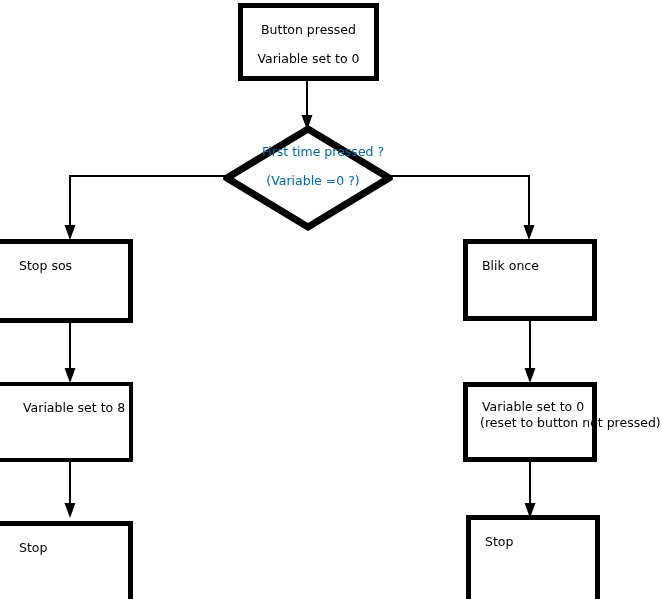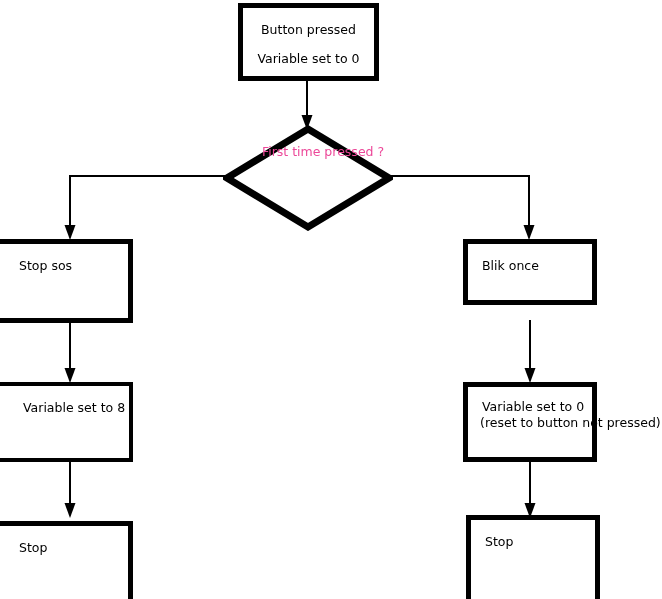--- a/index.html
+++ b/index.html
@@ -42,21 +42,21 @@
   .decision {
     position: absolute;
   }
   .decision svg {
     display: block;
   }
   .decision-label {
     position: absolute;
     white-space: nowrap;
     font-size: 12.5px;
-    color: #ec4899;
+    color: #0369a1;
     line-height: 1;
     text-align: center;
   }
   .edge {
     position: absolute;
   }
   .edge svg {
     display: block;
     overflow: visible;
   }
@@ -119,26 +119,27 @@
     <div class="node-text line1 centered">Button pressed</div>
     <div class="node-text line2 centered">Variable set to 0</div>
   </div>
 
   <div class="decision" style="left:223px; top:125px; width:170px; height:106px;">
     <svg width="170" height="106" viewBox="0 0 170 106">
       <polygon points="85,4 166,53 85,102 4,53" fill="#ffffff" stroke="#000000" stroke-width="7"></polygon>
     </svg>
   </div>
   <div class="decision-label" style="left:223px; top:146px; width:200px;">First time pressed ?</div>
+  <div class="decision-label" style="left:223px; top:175px; width:180px;">(Variable =0 ?)</div>
 
   <div class="node" style="left:-5px; top:239px; width:138px; height:84px;">
     <div class="node-text line1" style="left:19px;">Stop sos</div>
   </div>
 
-  <div class="node" style="left:463px; top:239px; width:134px; height:66px;">
+  <div class="node" style="left:463px; top:239px; width:134px; height:82px;">
     <div class="node-text line1">Blik once</div>
   </div>
 
   <div class="node thin" style="left:-5px; top:382px; width:138px; height:80px;">
     <div class="node-text line1" style="left:24px;">Variable set to 8</div>
   </div>
 
   <div class="node" style="left:463px; top:382px; width:134px; height:80px;">
     <div class="node-text line1" style="top:14px;">Variable set to 0</div>
     <div class="node-text line2" style="top:30px; left:12px;">(reset to button not pressed)</div>

